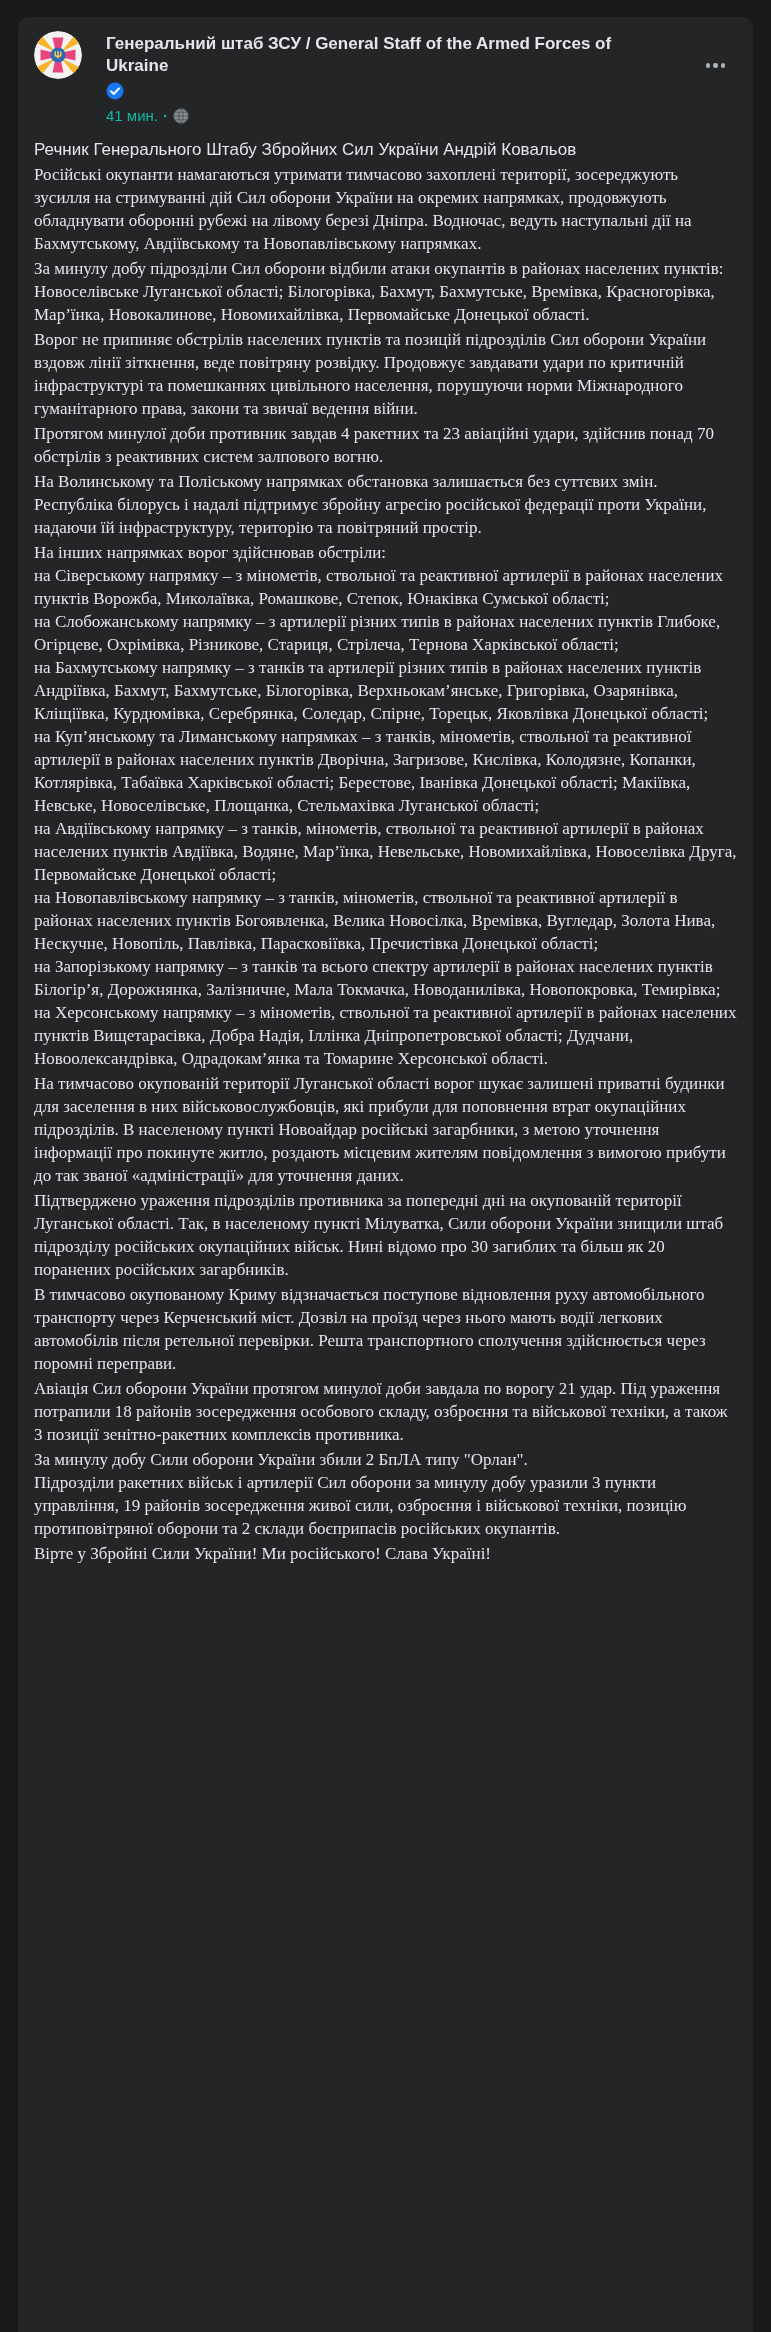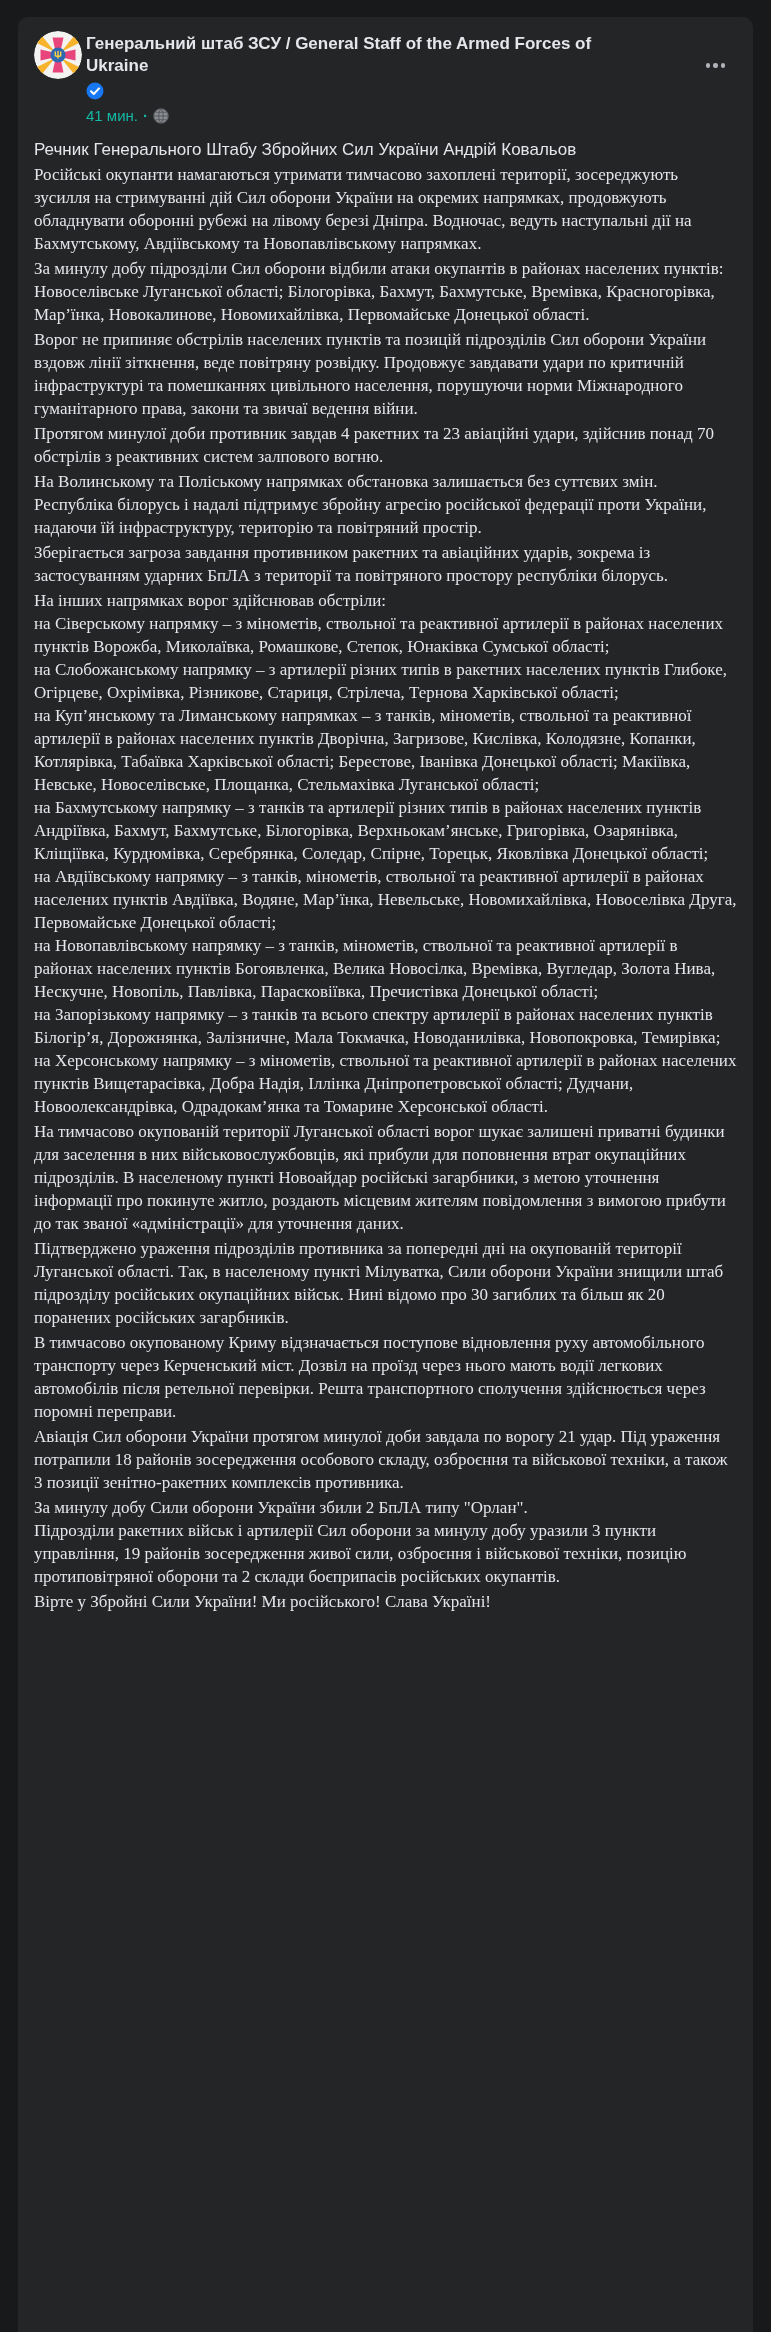--- a/index.html
+++ b/index.html
@@ -14,21 +14,21 @@
     width:735px;
     min-height:2400px;
     background:#242526;
     border-radius:10px 10px 0 0;
     position:relative;
   }
   .header {
     display:flex;
     align-items:flex-start;
     padding:14px 16px 0 16px;
-    gap:4px;
+    gap:24px;
   }
   .avatar {
     width:48px; height:48px; flex:0 0 48px;
     border-radius:50%;
     overflow:hidden;
     cursor:pointer;
   }
   .avatar svg { display:block; }
   .header-main { flex:1; min-width:0; padding-top:2px; }
   .page-name {
@@ -139,28 +139,25 @@
       <div class="para">
         <div>Ворог не припиняє обстрілів населених пунктів та позицій підрозділів Сил оборони України вздовж лінії зіткнення, веде повітряну розвідку. Продовжує завдавати удари по критичній інфраструктурі та помешканнях цивільного населення, порушуючи норми Міжнародного гуманітарного права, закони та звичаї ведення війни.</div>
       </div>
       <div class="para">
         <div>Протягом минулої доби противник завдав 4 ракетних та 23 авіаційні удари, здійснив понад 70 обстрілів з реактивних систем залпового вогню.</div>
       </div>
       <div class="para">
         <div>На Волинському та Поліському напрямках обстановка залишається без суттєвих змін. Республіка білорусь і надалі підтримує збройну агресію російської федерації проти України, надаючи їй інфраструктуру, територію та повітряний простір.</div>
       </div>
       <div class="para">
-        <div>Зберігається загроза завдання противником ракетних та авіаційних ударів, зокрема із застосуванням ударних БпЛА з території та повітряного простору республіки білорусь.</div>
-      </div>
-      <div class="para">
         <div>На інших напрямках ворог здійснював обстріли:</div>
         <div>на Сіверському напрямку – з мінометів, ствольної та реактивної артилерії в районах населених пунктів Ворожба, Миколаївка, Ромашкове, Степок, Юнаківка Сумської області;</div>
-        <div>на Слобожанському напрямку – з артилерії різних типів в ракетних населених пунктів Глибоке, Огірцеве, Охрімівка, Різникове, Стариця, Стрілеча, Тернова Харківської області;</div>
+        <div>на Слобожанському напрямку – з артилерії різних типів в районах населених пунктів Глибоке, Огірцеве, Охрімівка, Різникове, Стариця, Стрілеча, Тернова Харківської області;</div>
+        <div>на Бахмутському напрямку – з танків та артилерії різних типів в районах населених пунктів Андріївка, Бахмут, Бахмутське, Білогорівка, Верхньокам’янське, Григорівка, Озарянівка, Кліщіївка, Курдюмівка, Серебрянка, Соледар, Спірне, Торецьк, Яковлівка Донецької області;</div>
         <div>на Куп’янському та Лиманському напрямках – з танків, мінометів, ствольної та реактивної артилерії в районах населених пунктів Дворічна, Загризове, Кислівка, Колодязне, Копанки, Котлярівка, Табаївка Харківської області; Берестове, Іванівка Донецької області; Макіївка, Невське, Новоселівське, Площанка, Стельмахівка Луганської області;</div>
-        <div>на Бахмутському напрямку – з танків та артилерії різних типів в районах населених пунктів Андріївка, Бахмут, Бахмутське, Білогорівка, Верхньокам’янське, Григорівка, Озарянівка, Кліщіївка, Курдюмівка, Серебрянка, Соледар, Спірне, Торецьк, Яковлівка Донецької області;</div>
         <div>на Авдіївському напрямку – з танків, мінометів, ствольної та реактивної артилерії в районах населених пунктів Авдіївка, Водяне, Мар’їнка, Невельське, Новомихайлівка, Новоселівка Друга,  Первомайське Донецької області;</div>
         <div>на Новопавлівському напрямку – з танків, мінометів, ствольної та реактивної артилерії в районах населених пунктів Богоявленка, Велика Новосілка, Времівка, Вугледар, Золота Нива, Нескучне, Новопіль, Павлівка, Парасковіївка, Пречистівка Донецької області;</div>
         <div>на Запорізькому напрямку – з танків та всього спектру артилерії в районах населених пунктів Білогір’я, Дорожнянка, Залізничне, Мала Токмачка, Новоданилівка, Новопокровка, Темирівка;</div>
         <div>на Херсонському напрямку – з мінометів, ствольної та реактивної артилерії в районах населених пунктів Вищетарасівка, Добра Надія, Іллінка Дніпропетровської області; Дудчани, Новоолександрівка, Одрадокам’янка та Томарине Херсонської області.</div>
       </div>
       <div class="para">
         <div>На тимчасово окупованій території Луганської області ворог шукає залишені приватні будинки для заселення в них військовослужбовців, які прибули для поповнення втрат окупаційних підрозділів. В населеному пункті Новоайдар російські загарбники, з метою уточнення інформації про покинуте житло, роздають місцевим жителям повідомлення з вимогою прибути до так званої «адміністрації» для уточнення даних.</div>
       </div>
       <div class="para">
         <div>Підтверджено ураження підрозділів противника за попередні дні на окупованій території Луганської області. Так, в населеному пункті Мілуватка, Сили оборони України знищили штаб підрозділу російських окупаційних військ. Нині відомо про 30 загиблих та більш як 20 поранених російських загарбників.</div>

